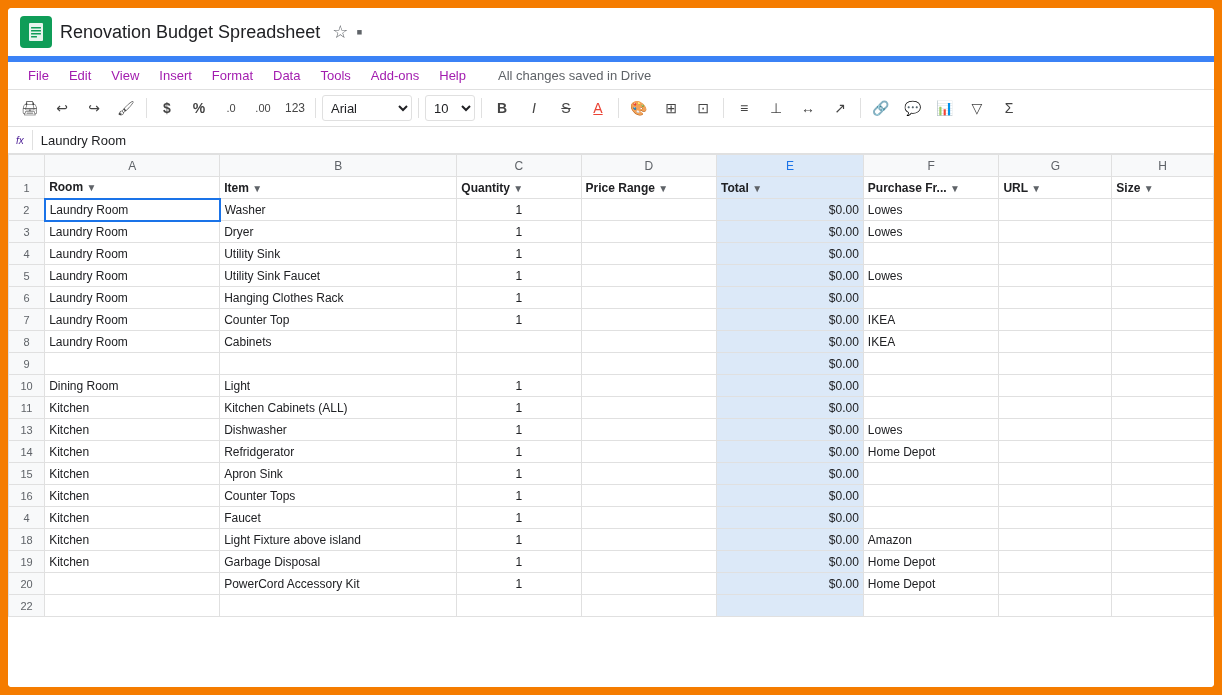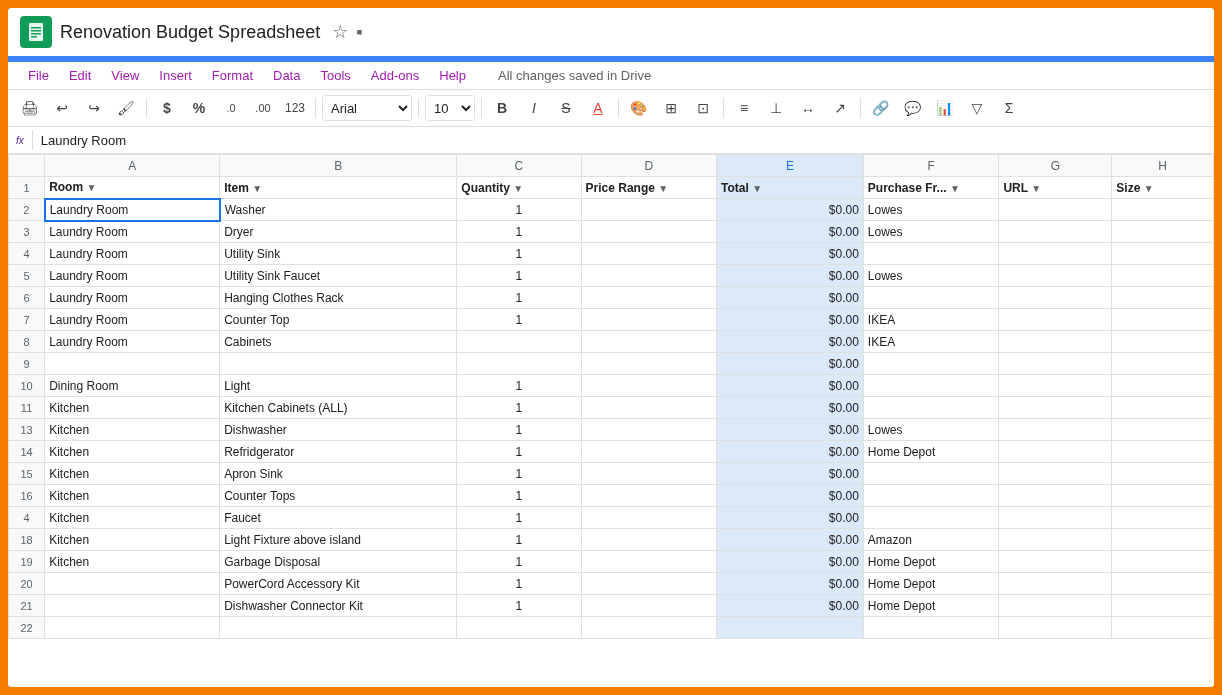--- a/index.html
+++ b/index.html
@@ -506,31 +506,20 @@
             <td class="data-cell col-a "></td>
             <td class="data-cell col-b ">PowerCord Accessory Kit</td>
             <td class="data-cell col-c " style="text-align: center;">1</td>
             <td class="data-cell col-d "></td>
             <td class="data-cell col-e blue-bg" style="text-align: right;">$0.00</td>
             <td class="data-cell col-f ">Home Depot</td>
             <td class="data-cell col-g "></td>
             <td class="data-cell col-h "></td>
           </tr>
           <tr>
-            <td class="row-num">21</td>
-            <td class="data-cell col-a "></td>
-            <td class="data-cell col-b ">Dishwasher Connector Kit</td>
-            <td class="data-cell col-c " style="text-align: center;">1</td>
-            <td class="data-cell col-d "></td>
-            <td class="data-cell col-e blue-bg" style="text-align: right;">$0.00</td>
-            <td class="data-cell col-f ">Home Depot</td>
-            <td class="data-cell col-g "></td>
-            <td class="data-cell col-h "></td>
-          </tr>
-          <tr>
             <td class="row-num">22</td>
             <td class="data-cell col-a "></td>
             <td class="data-cell col-b "></td>
             <td class="data-cell col-c " style="text-align: center;"></td>
             <td class="data-cell col-d "></td>
             <td class="data-cell col-e blue-bg" style="text-align: right;"></td>
             <td class="data-cell col-f "></td>
             <td class="data-cell col-g "></td>
             <td class="data-cell col-h "></td>
           </tr>

